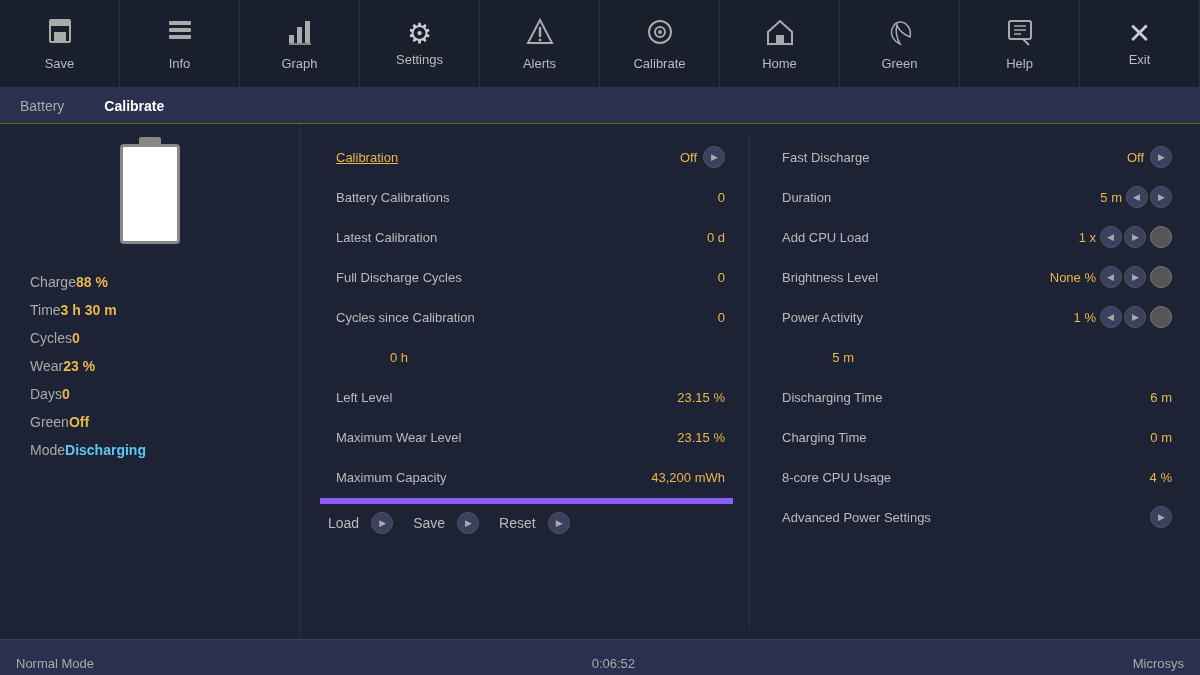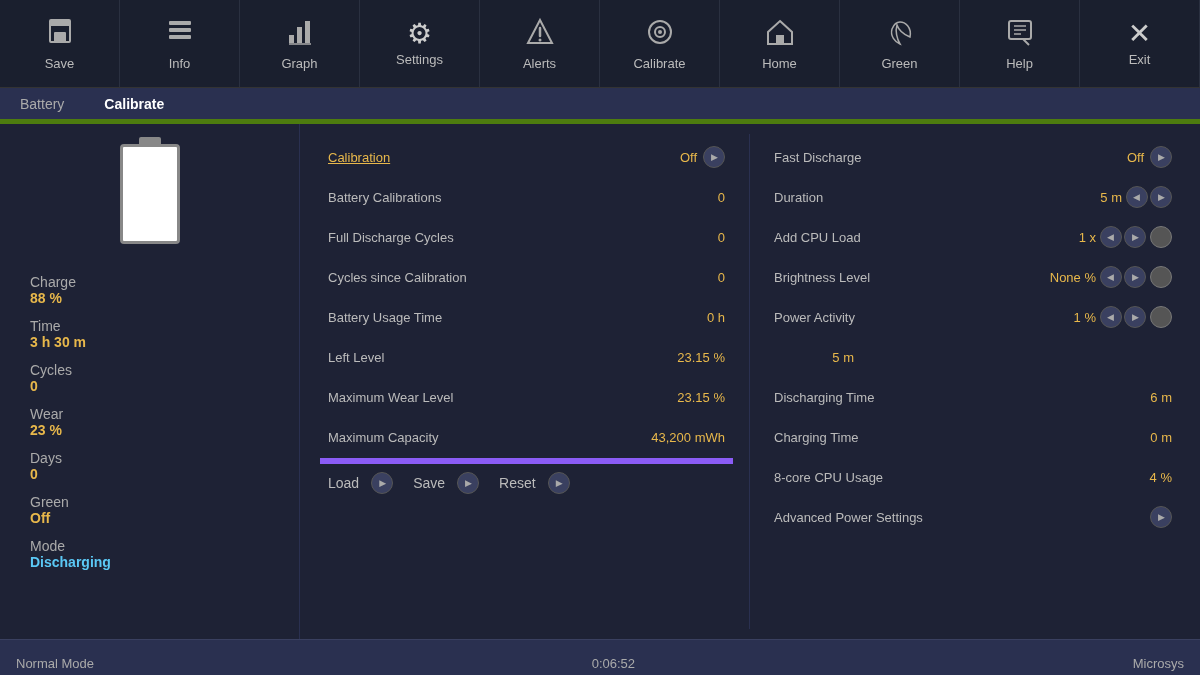--- a/index.html
+++ b/index.html
@@ -42,21 +42,21 @@
     }
 
     
     #breadcrumb {
       display: flex;
       align-items: center;
       background: #2a3050;
       height: 36px;
       padding: 0 20px;
       gap: 40px;
-      border-bottom: 5px solid #4d7c0f;
+      border-bottom: 1px solid #4d7c0f;
     }
     .breadcrumb-item {
       font-size: 14px;
       color: #aaa;
       cursor: pointer;
     }
     .breadcrumb-item.active { color: #fff; font-weight: bold; }
 
     
     #main {
@@ -95,21 +95,20 @@
       background: #888;
       border-radius: 2px 2px 0 0;
     }
 
     .stat-row {
       display: flex;
       justify-content: flex-start;
       width: 100%;
       padding: 6px 20px;
       font-size: 14px;
-      flex-direction: column;
     }
     .stat-label { color: #aaa; }
     .stat-value { color: #e8b84b; font-weight: bold; }
     .stat-value.blue { color: #5bc8f5; }
 
     
     #right-content {
       flex: 1;
       padding: 10px 20px;
       display: flex;
@@ -136,20 +135,21 @@
       display: flex;
       align-items: center;
       padding: 6px 8px;
       font-size: 13px;
       min-height: 38px;
     }
     .data-row-label {
       color: #bbb;
       min-width: 180px;
       flex: 1;
+      margin-left: 8px;
     }
     .data-row-label.underline { text-decoration: underline; color: #e8b84b; }
     .data-row-value {
       color: #e8b84b;
       min-width: 80px;
       text-align: right;
     }
 
     
     .btn-play {
@@ -398,33 +398,36 @@
           <span class="data-row-label underline">Calibration</span>
           <span class="data-row-value">Off</span>
           <span class="btn-play"></span>
         </div>
 
         <div class="data-row">
           <span class="data-row-label">Battery Calibrations</span>
           <span class="data-row-value">0</span>
         </div>
 
+        <div class="data-row">
+          <span class="data-row-label">Latest Calibration</span>
+          <span class="data-row-value">0 d</span>
+        </div>
 
         <div class="data-row">
           <span class="data-row-label">Full Discharge Cycles</span>
           <span class="data-row-value">0</span>
         </div>
 
         <div class="data-row">
           <span class="data-row-label">Cycles since Calibration</span>
           <span class="data-row-value">0</span>
         </div>
 
         <div class="data-row">
-          <span class="data-row-label">Battery Usage Time</span>
           <span class="data-row-value">0 h</span>
         </div>
 
         <div class="data-row">
           <span class="data-row-label">Left Level</span>
           <span class="data-row-value">23.15 %</span>
         </div>
 
         <div class="data-row">
           <span class="data-row-label">Maximum Wear Level</span>

